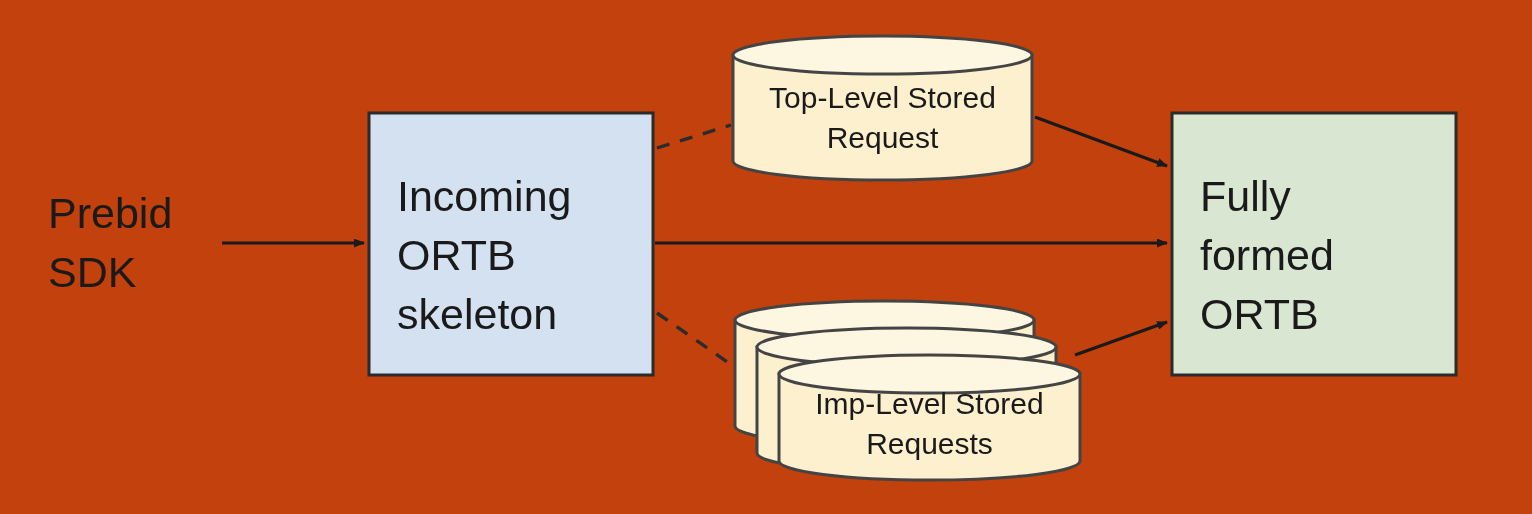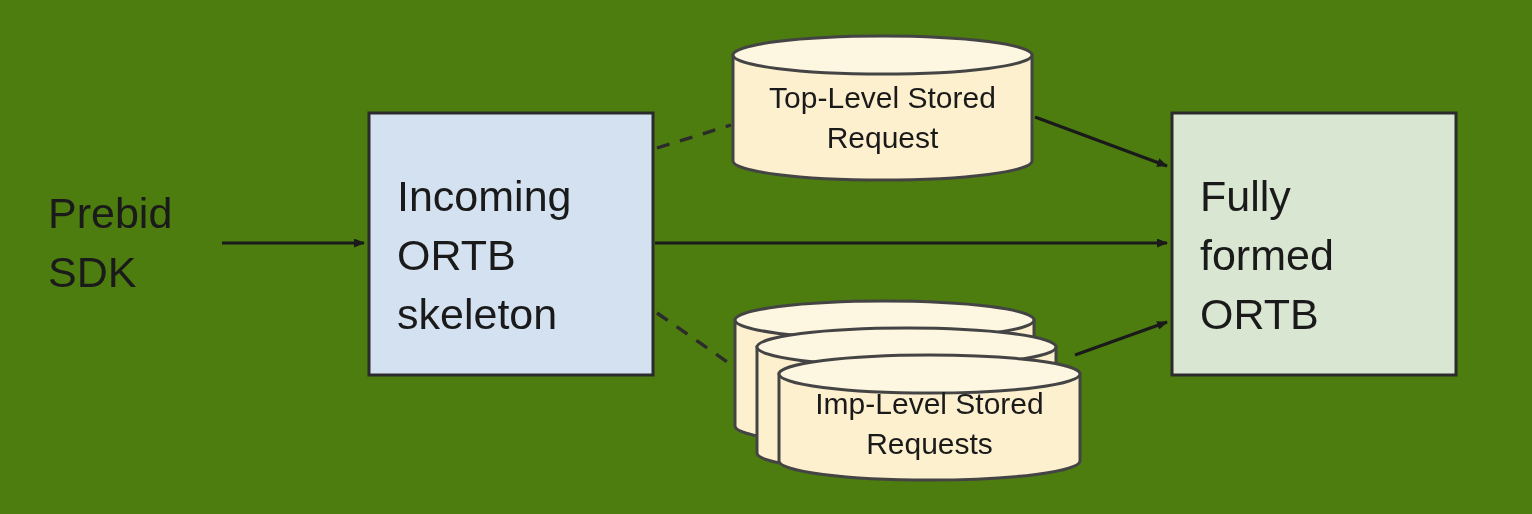--- a/index.html
+++ b/index.html
@@ -7,21 +7,21 @@
     padding: 0;
     background: #ffffff;
   }
   body {
     font-family: "Liberation Sans", sans-serif;
   }
   #diagram-canvas {
     position: relative;
     width: 1532px;
     height: 514px;
-    background: #4d7c0f;
+    background: #c2410c;
     overflow: hidden;
   }
   svg.layer {
     position: absolute;
     top: 0;
     left: 0;
     width: 1532px;
     height: 514px;
   }
   .node-text {

